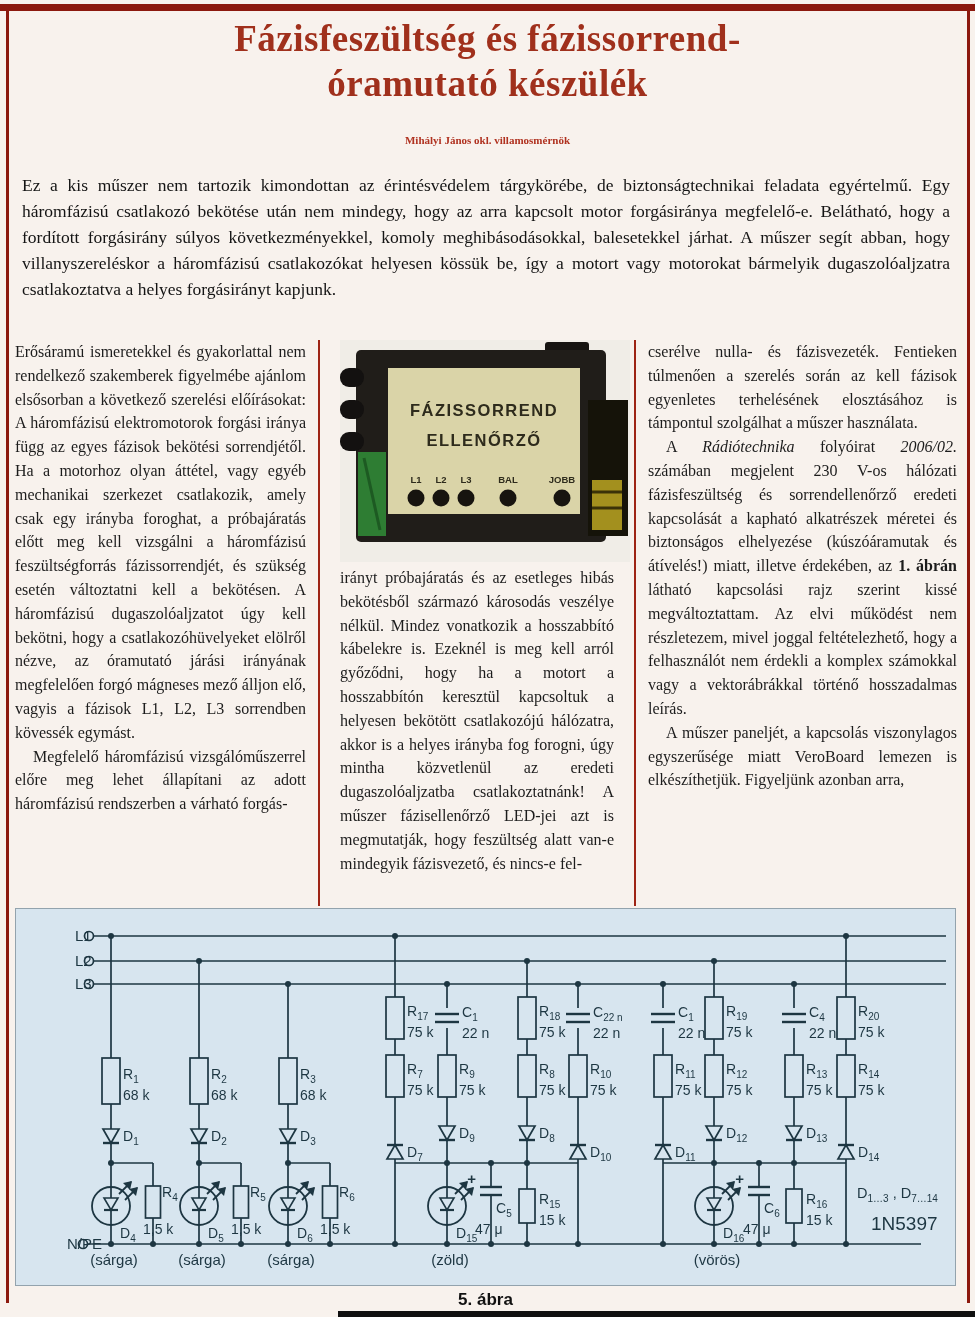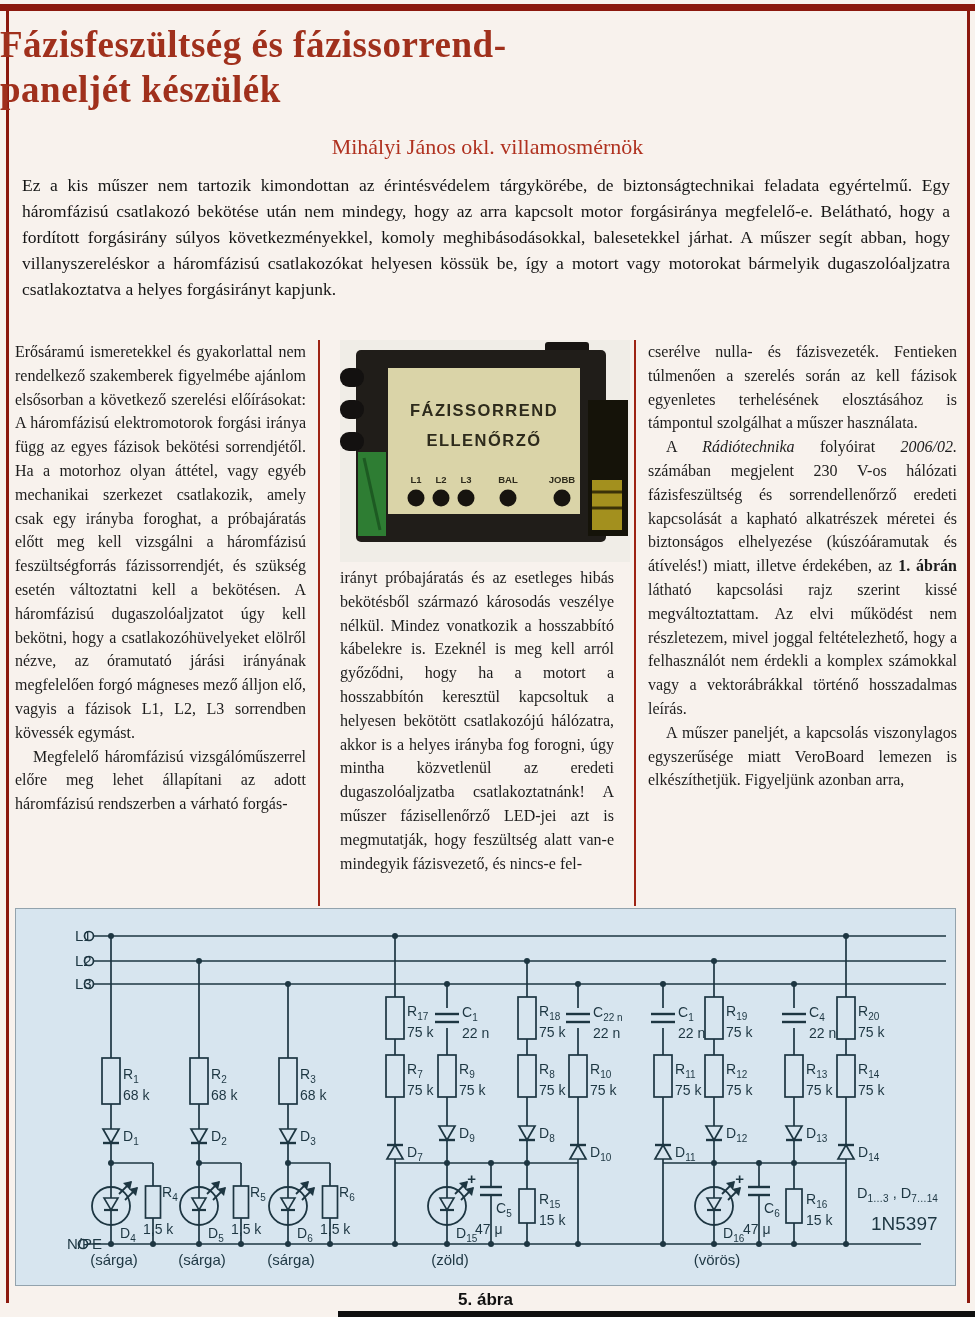--- a/index.html
+++ b/index.html
@@ -1,24 +1,24 @@
 <!DOCTYPE html>
 <html style="--accent: #a0301c; --rule-red: #9e2415; --bar-red: #8c190e; --page-bg: #f8f2ed; --diagram-bg: #d7e5ef;"><head>
 <meta charset="utf-8">
 <style>
   html,body{margin:0;padding:0;background:#d8d4cd;}
   .page{position:relative;width:975px;height:1317px;background:var(--page-bg,#f8f2ed);
         font-family:"Liberation Serif",serif;overflow:hidden;margin:0 auto;}
   .top-bar{position:absolute;left:0;top:4px;width:975px;height:7px;background:var(--bar-red,#8c190e);}
   .edge-l{position:absolute;left:6px;top:4px;width:3px;height:1299px;background:var(--bar-red,#8c190e);}
   .edge-r{position:absolute;right:5px;top:4px;width:3px;height:1299px;background:var(--bar-red,#8c190e);}
-  .title{position:absolute;top:22px;left:0;width:100%;text-align:left;
+  .title{position:absolute;top:16px;left:0;width:100%;text-align:center;
          color:var(--accent,#a0301c);font-weight:bold;font-size:37px;line-height:45px;letter-spacing:.5px;font-family:Liberation Serif, serif;}
   .author{position:absolute;top:134px;left:0;width:100%;text-align:center;
-          color:#b03220;font-weight:normal;font-size:22px;}
+          color:#b03220;font-weight:bold;font-size:11px;}
   .lead{position:absolute;top:172px;left:22px;width:928px;font-weight:normal;font-size:17.5px;
         line-height:26px;text-align:justify;color:#141414;}
   .cols{position:absolute;top:340px;left:15px;width:942px;height:566px;display:flex;
         overflow:hidden;font-size:16px;line-height:23.8px;text-align:justify;color:#1c1c1c;justify-content:space-between;}
   .col1{width:303px;padding-right:12px;box-sizing:border-box;}
   .col2{width:314px;padding:0 20px;box-sizing:border-box;}
   .col3{flex:1;padding-left:12px;box-sizing:border-box;}
   .rule{width:2px;background:var(--rule-red,#9e2415);}
   p.body-p{margin:0;}
   p.ind{text-indent:18px;}
@@ -33,21 +33,21 @@
 </head>
 <body>
 
 <div class="page">
   <div class="top-bar"></div>
   <div class="edge-l"></div>
   <div class="edge-r"></div>
 
   <div class="title">
     <div>Fázisfeszültség és fázissorrend-</div>
-    <div>paneljét készülék</div>
+    <div>óramutató készülék</div>
   </div>
 
   <div class="author">Mihályi János okl. villamosmérnök</div>
 
   <div class="lead">Ez a kis műszer nem tartozik kimondottan az érintésvédelem tárgykörébe, de biztonságtechnikai feladata egyértelmű. Egy háromfázisú csatlakozó bekötése után nem mindegy, hogy az arra kapcsolt motor forgásiránya megfelelő-e. Belátható, hogy a fordított forgásirány súlyos következményekkel, komoly meghibásodásokkal, balesetekkel járhat. A műszer segít abban, hogy villanyszereléskor a háromfázisú csatlakozókat helyesen kössük be, így a motort vagy motorokat bármelyik dugaszolóaljzatra csatlakoztatva a helyes forgásirányt kapjunk.</div>
 
   <div class="cols">
     <div class="col1" id="column-1-text">
         <p class="body-p"><span>Erősáramú ismeretekkel és gyakorlattal nem rendelkező szakemberek figyelmébe ajánlom elsősorban a következő szerelési előírásokat: A háromfázisú elektromotorok forgási iránya függ az egyes fázisok bekötési sorrendjétől. Ha a motorhoz olyan áttétel, vagy egyéb mechanikai szerkezet csatlakozik, amely csak egy irányba foroghat, a próbajáratás előtt meg kell vizsgálni a háromfázisú feszültségforrás fázissorrendjét, és szükség esetén változtatni kell a bekötésen. A háromfázisú dugaszolóaljzatot úgy kell bekötni, hogy a csatlakozóhüvelyeket elölről nézve, az óramutató járási irányának megfelelően forgó mágneses mező álljon elő, vagyis a fázisok L1, L2, L3 sorrendben kövessék egymást.</span></p>
         <p class="body-p ind"><span>Megfelelő háromfázisú vizsgálóműszerrel előre meg lehet állapítani az adott háromfázisú rendszerben a várható forgás-</span></p>

